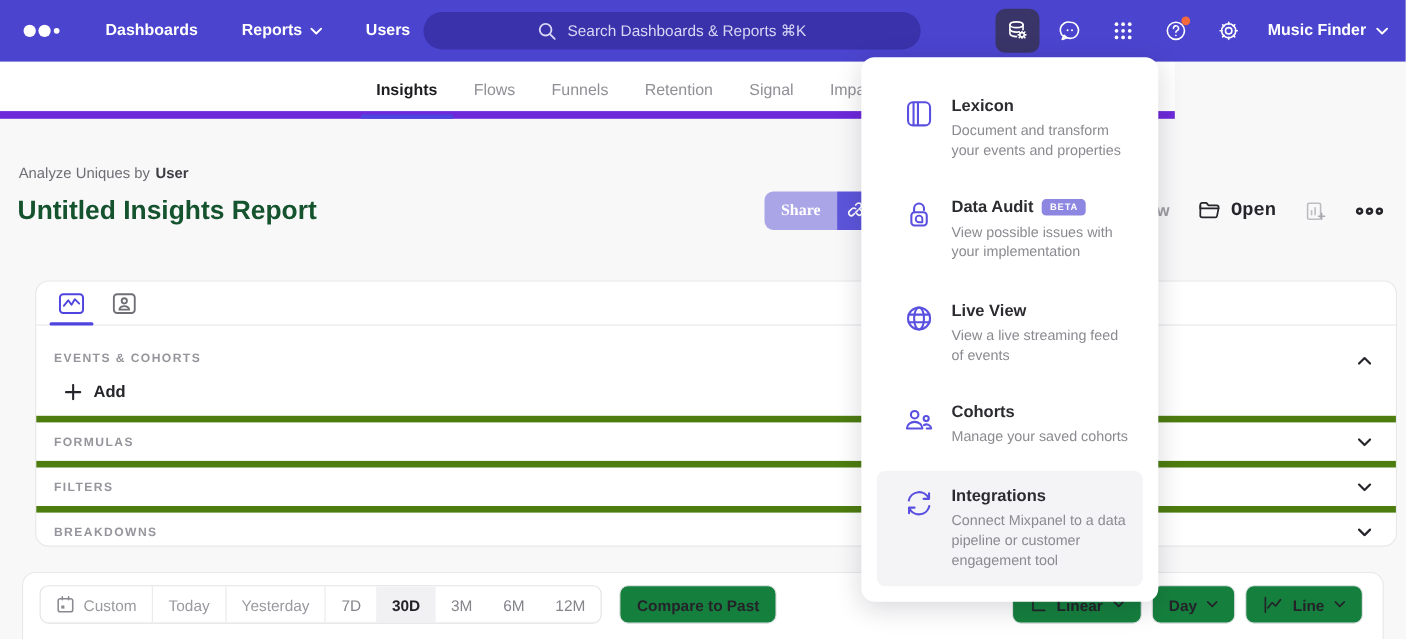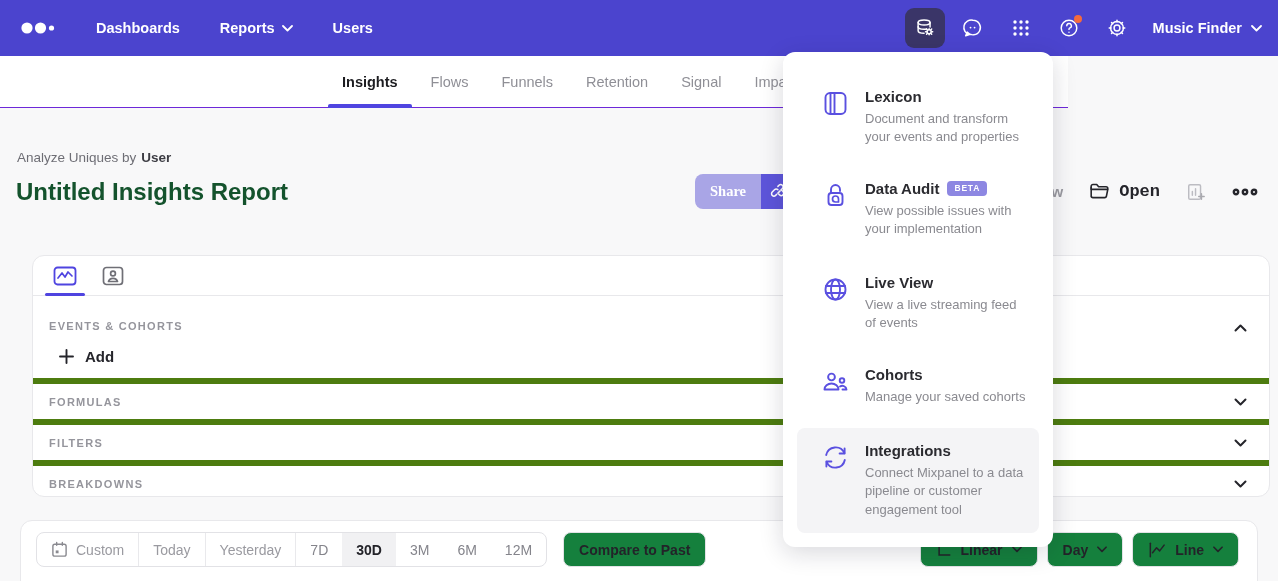--- a/index.html
+++ b/index.html
@@ -29,21 +29,21 @@
     width:40px; height:40px; border-radius:9px; display:flex; align-items:center; justify-content:center;
     cursor:pointer; position:relative;
   }
   .icon-btn.active { background:#3a3568; }
   .notif-dot { position:absolute; top:7px; right:7px; width:8px; height:8px; border-radius:50%; background:#f56a3d; }
   .project-switch { display:flex; align-items:center; gap:9px; color:#fff; font-size:14.5px; font-weight:700; margin-left:8px; cursor:pointer; }
 
   
   .tabbar {
     position:absolute; top:56px; left:0; width:1068px; height:52px;
-    background:#fff; border-bottom:1px solid #6d28d9;
+    background:#fff; border-bottom:7px solid #6d28d9;
   }
   .tabs { position:absolute; left:328px; top:0; height:52px; display:flex; gap:5px; }
   .tab {
     padding:0 14px; display:flex; align-items:center; font-size:14.5px; color:#8f8f96;
     position:relative; cursor:pointer; white-space:nowrap;
   }
   .tab.active { color:#1d1d21; font-weight:700; }
   .tab.active::after {
     content:""; position:absolute; left:0; right:0; bottom:0; height:4px; background:#4f44e0; border-radius:2px 2px 0 0;
   }
@@ -140,20 +140,27 @@
       <span>Reports</span>
       <svg width="11" height="7" viewBox="0 0 11 7">
           <polyline points="1,1 5.5,5.5 10,1" fill="none" stroke="#fff" stroke-width="1.8" stroke-linecap="round" stroke-linejoin="round"></polyline>
         </svg>
     </div>
     <div class="nav-link">
         <span>Users</span>
       </div>
   </div>
 
+  <div class="search-pill">
+    <svg width="17" height="17" viewBox="0 0 17 17">
+        <circle cx="7" cy="7" r="5.3" fill="none" stroke="#d9d6f6" stroke-width="1.7"></circle>
+        <line x1="11.2" y1="11.2" x2="15.3" y2="15.3" stroke="#d9d6f6" stroke-width="1.7" stroke-linecap="round"></line>
+      </svg>
+    <span>Search Dashboards &amp; Reports ⌘K</span>
+  </div>
 
   <div class="nav-right">
     <div class="icon-btn active">
       <svg width="22" height="22" viewBox="0 0 24 24" fill="none" stroke="#fff" stroke-width="1.6" stroke-linecap="round">
         <ellipse cx="11" cy="6" rx="6.5" ry="2.8"></ellipse>
         <path d="M4.5 6 v9 c0 1.5 2.9 2.8 6.5 2.8 M17.5 6 v5"></path>
         <path d="M4.5 10.5 c0 1.5 2.9 2.8 6.5 2.8 1 0 1.9-.1 2.7-.3"></path>
         <circle cx="16.5" cy="16" r="2.2"></circle>
         <path d="M16.5 12.7 v1 M16.5 18.3 v1 M13.6 16 h-1 M20.4 16 h-1 M14.4 13.9 l-.7-.7 M19.3 18.8 l-.7-.7 M18.6 13.9 l.7-.7 M13.7 18.8 l.7-.7"></path>
       </svg>

